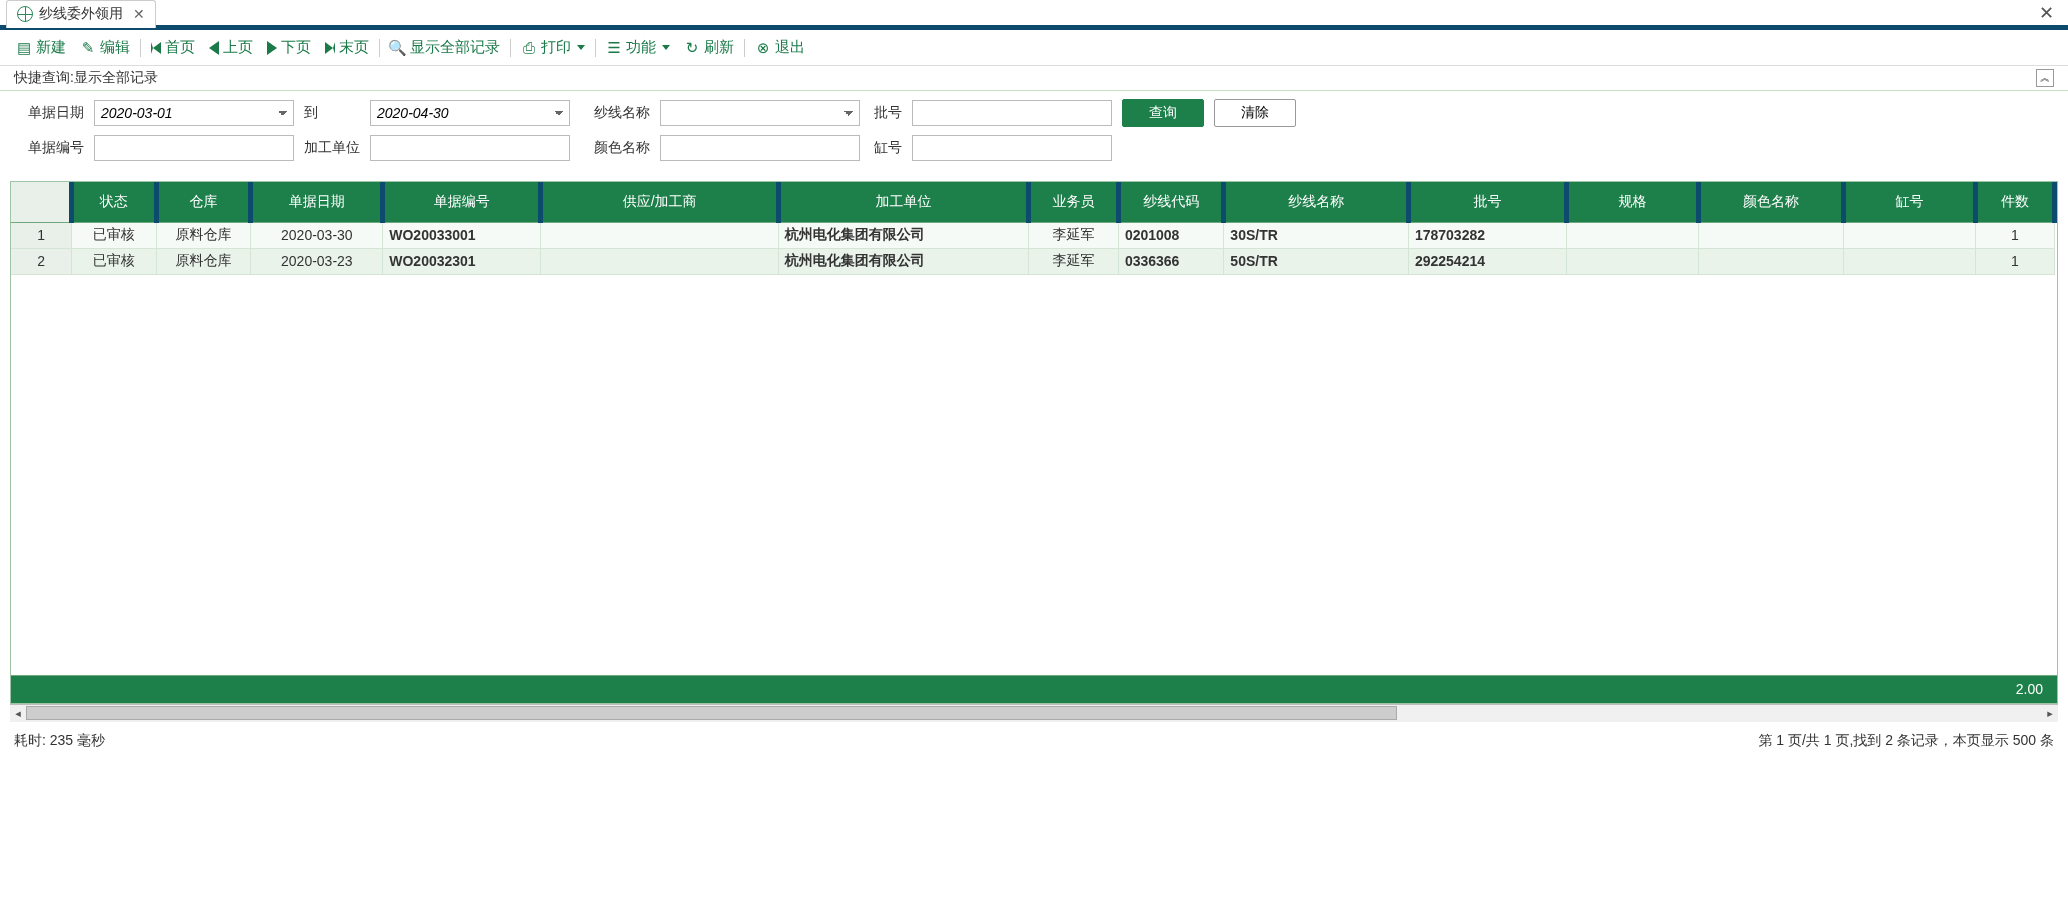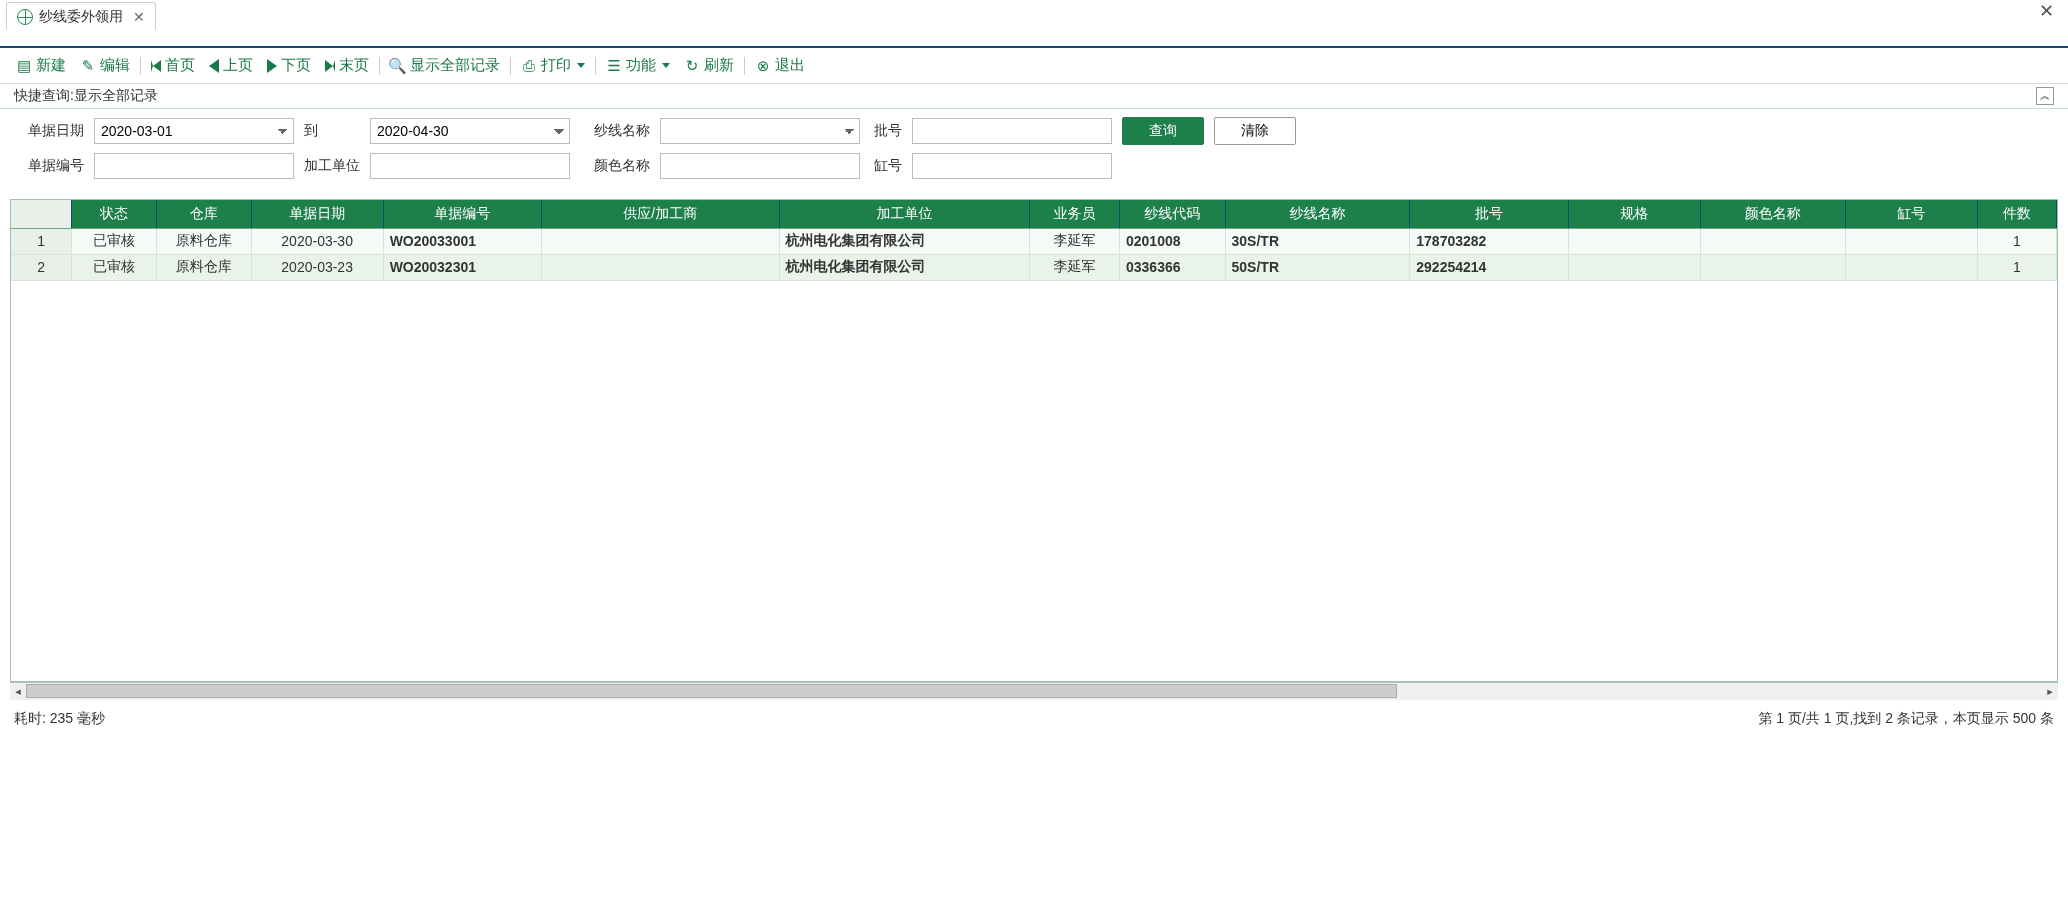--- a/index.html
+++ b/index.html
@@ -9,23 +9,24 @@
   }
   body {
     font-family: "Microsoft YaHei", Arial, sans-serif;
     font-size: 14px;
     background: #fff;
     color: #333;
   }
   
   .tab-bar {
     display: flex;
+    align-items: center;
     justify-content: space-between;
-    border-bottom: 2px solid #0c4a6e;
-    height: 48px;
+    border-bottom: 5px solid #0c4a6e;
+    height: 30px;
     padding: 0 6px;
   }
   .tab {
     display: flex;
     align-items: center;
     gap: 6px;
     height: 28px;
     padding: 0 10px;
     border: 1px solid #ccc;
     border-bottom: none;
@@ -162,21 +163,21 @@
     background: #fff;
   }
   .select {
     appearance: none;
     padding-right: 22px;
     background-image: linear-gradient(45deg, transparent 50%, #666 50%), linear-gradient(-45deg, transparent 50%, #666 50%);
     background-position: right 10px center, right 5px center;
     background-size: 5px 5px, 5px 5px;
     background-repeat: no-repeat;
   }
-  .w-date { width: 200px; }
+  .w-date { width: 200px; font-style: italic; }
   .w-mid  { width: 200px; }
   .btn {
     height: 28px;
     padding: 0 26px;
     border: 1px solid #999;
     background: #fff;
     font-size: 14px;
     cursor: pointer;
     border-radius: 2px;
   }
@@ -194,22 +195,22 @@
   table.grid {
     width: 100%;
     border-collapse: collapse;
     table-layout: fixed;
   }
   .grid th {
     background: #1d7f4a;
     color: #fff;
     font-weight: normal;
     font-size: 14px;
-    height: 28px;
-    border-right: 1px solid #0c4a6e;
+    height: 40px;
+    border-right: 5px solid #0c4a6e;
     border-bottom: 1px solid #6fa87c;
     text-align: center;
     margin-left: 8px;
   }
   .grid td {
     height: 26px;
     border-right: 1px solid #d4e5d6;
     border-bottom: 1px solid #d4e5d6;
     padding: 0 6px;
     font-size: 14px;
@@ -453,20 +454,23 @@
           <td class="c-left">50S/TR</td>
           <td class="c-left">292254214</td>
           <td class="c-left"></td>
           <td class="c-left"></td>
           <td class="c-left"></td>
           <td class="c-center">1</td>
         </tr>
       </tbody>
   </table>
   <div class="grid-body-area"></div>
+  <div class="summary-row">
+    <span>2.00</span>
+  </div>
 </div>
 
 <div class="hscroll">
   <span class="arrow">◂</span>
   <div class="track">
     <div class="thumb"></div>
   </div>
   <span class="arrow">▸</span>
 </div>
 

